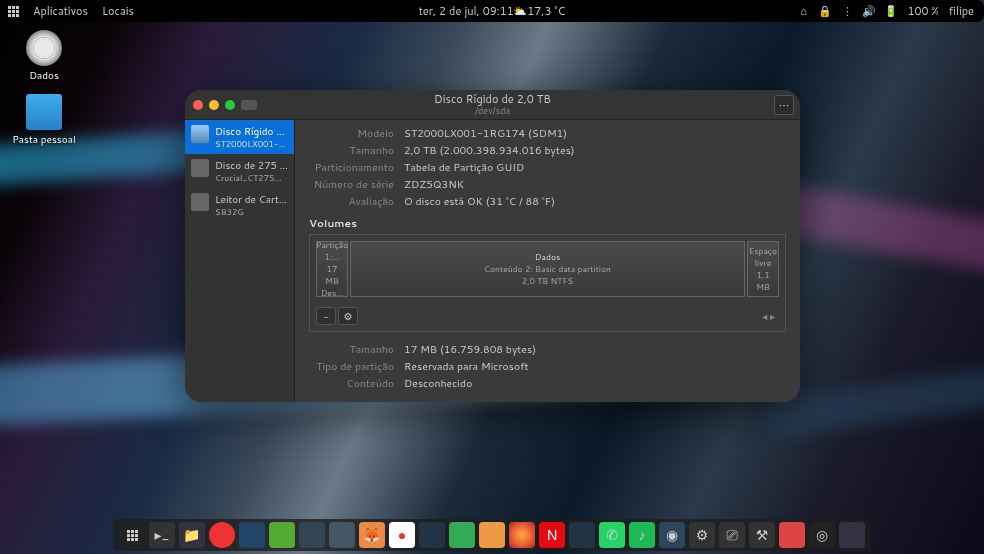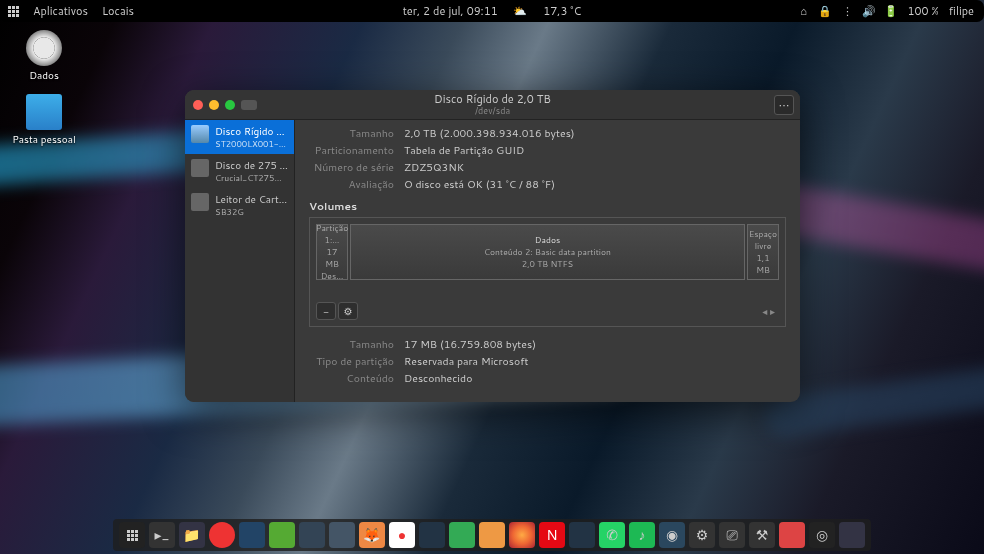--- a/index.html
+++ b/index.html
@@ -16,35 +16,35 @@
 
 
 #topbar {
   position: absolute; top: 0; left: 0; right: 0; height: 22px;
   background: #000; color: #ccc;
   display: flex; align-items: center; font-size: 11px;
   z-index: 10;
   border-radius: 7px;
 }
 #topbar .left { display:flex; align-items:center; gap:14px; padding-left:8px; }
-#topbar .center { position:absolute; left:50%; transform:translateX(-50%); display:flex; gap:16px; align-items:center;}
+#topbar .center { position:absolute; left:50%; transform:translateX(-50%); display:flex; gap:0; align-items:center;}
 #topbar .right { margin-left:auto; display:flex; align-items:center; gap:10px; padding-right:10px;}
 .grid-icon { display:grid; grid-template-columns:repeat(3,3px); grid-template-rows:repeat(3,3px); gap:1px;}
 .grid-icon span{ background:#ccc;}
 .small-icon{ width:12px;height:12px;display:inline-flex;align-items:center;justify-content:center;}
 
 
 .desktop-icons { position:absolute; top:30px; left:12px; display:flex; flex-direction:column; gap:12px; z-index:2;}
 .di { width:64px; display:flex; flex-direction:column; align-items:center; gap:2px; color:#fff; font-size:10px; text-shadow:0 1px 2px #000;}
 .di .ic { width:36px;height:36px;border-radius:3px;display:flex;align-items:center;justify-content:center;}
 
 
 #window {
   position:absolute; top:90px; left:185px; width:615px; height:312px;
-  background:#3a3a3a; border-radius:9px; box-shadow:0 10px 40px rgba(0,0,0,.6);
+  background:#3a3a3a; border-radius:16px; box-shadow:0 10px 40px rgba(0,0,0,.6);
   display:flex; flex-direction:column; overflow:hidden; z-index:5;
 }
 #titlebar { height:30px; background:#343434; display:flex; align-items:center; position:relative; border-bottom:1px solid #222;}
 #titlebar .lights { display:flex; gap:6px; padding-left:8px;}
 #titlebar .lights span{ width:10px;height:10px;border-radius:50%;}
 #titlebar .title-wrap{ position:absolute; left:50%; transform:translateX(-50%); text-align:center; line-height:1.2;}
 #titlebar .title-wrap .sub{ font-size:9px; color:#888;}
 #titlebar .menu-btn { margin-left:auto; margin-right:6px; width:20px;height:20px; background:#2a2a2a;border:1px solid #555;border-radius:3px;display:flex;align-items:center;justify-content:center;}
 
 #body { flex:1; display:flex; overflow:hidden;}
@@ -56,21 +56,21 @@
 .sb-item .sb-txt .l1{ font-size:10px;white-space:nowrap;overflow:hidden;text-overflow:ellipsis;}
 .sb-item .sb-txt .l2{ font-size:8.5px;opacity:.8;white-space:nowrap;overflow:hidden;text-overflow:ellipsis;}
 
 #detail { flex:1; padding:6px 14px; overflow:auto; font-size:10.5px;}
 .row{ display:flex; margin-bottom:3px;}
 .row .lbl{ width:85px; text-align:right; color:#888; margin-right:10px;}
 .row .val{ color:#ccc;}
 
 #volumes-hdr{ font-weight:600; color:#ddd; margin-top:8px; margin-bottom:4px;}
 #volumes-box{ border:1px solid #555; padding:6px; background:#3a3a3a;}
-#volumes-vis{ height:56px; display:flex; gap:2px; margin-bottom:22px;}
+#volumes-vis{ height:56px; display:flex; gap:2px; margin-bottom:10px;}
 .vol{ border:1px solid #666; background:linear-gradient(#4a4a4a,#3a3a3a); display:flex; flex-direction:column; align-items:center; justify-content:center; font-size:8.5px; text-align:center; color:#aaa; padding:2px;}
 .vol.big{ flex:1;}
 .vol.big .vn{ color:#ddd;}
 #volctl{ display:flex; gap:2px; align-items:center;}
 #volctl .btn{ width:20px;height:18px;background:#2e2e2e;border:1px solid #555;border-radius:3px;display:flex;align-items:center;justify-content:center;font-size:10px;}
 #volctl .arrows{ margin-left:auto; font-size:10px; color:#888; padding-right:4px;}
 
 
 #dock { position:absolute; bottom:3px; left:50%; transform:translateX(-50%);
   display:flex; gap:4px; padding:3px 6px; background:rgba(30,30,30,.8);
@@ -164,20 +164,24 @@
       <div class="sb-item">
         <div class="sb-ic"></div>
         <div class="sb-txt">
           <div class="l1">Leitor de Cartão de SD</div>
           <div class="l2">SB32G</div>
         </div>
       </div>
     </div>
 
     <div id="detail">
+      <div class="row">
+          <div class="lbl">Modelo</div>
+          <div class="val">ST2000LX001-1RG174 (SDM1)</div>
+        </div>
       <div class="row">
           <div class="lbl">Tamanho</div>
           <div class="val">2,0 TB (2.000.398.934.016 bytes)</div>
         </div>
       <div class="row">
           <div class="lbl">Particionamento</div>
           <div class="val">Tabela de Partição GUID</div>
         </div>
       <div class="row">
           <div class="lbl">Número de série</div>

